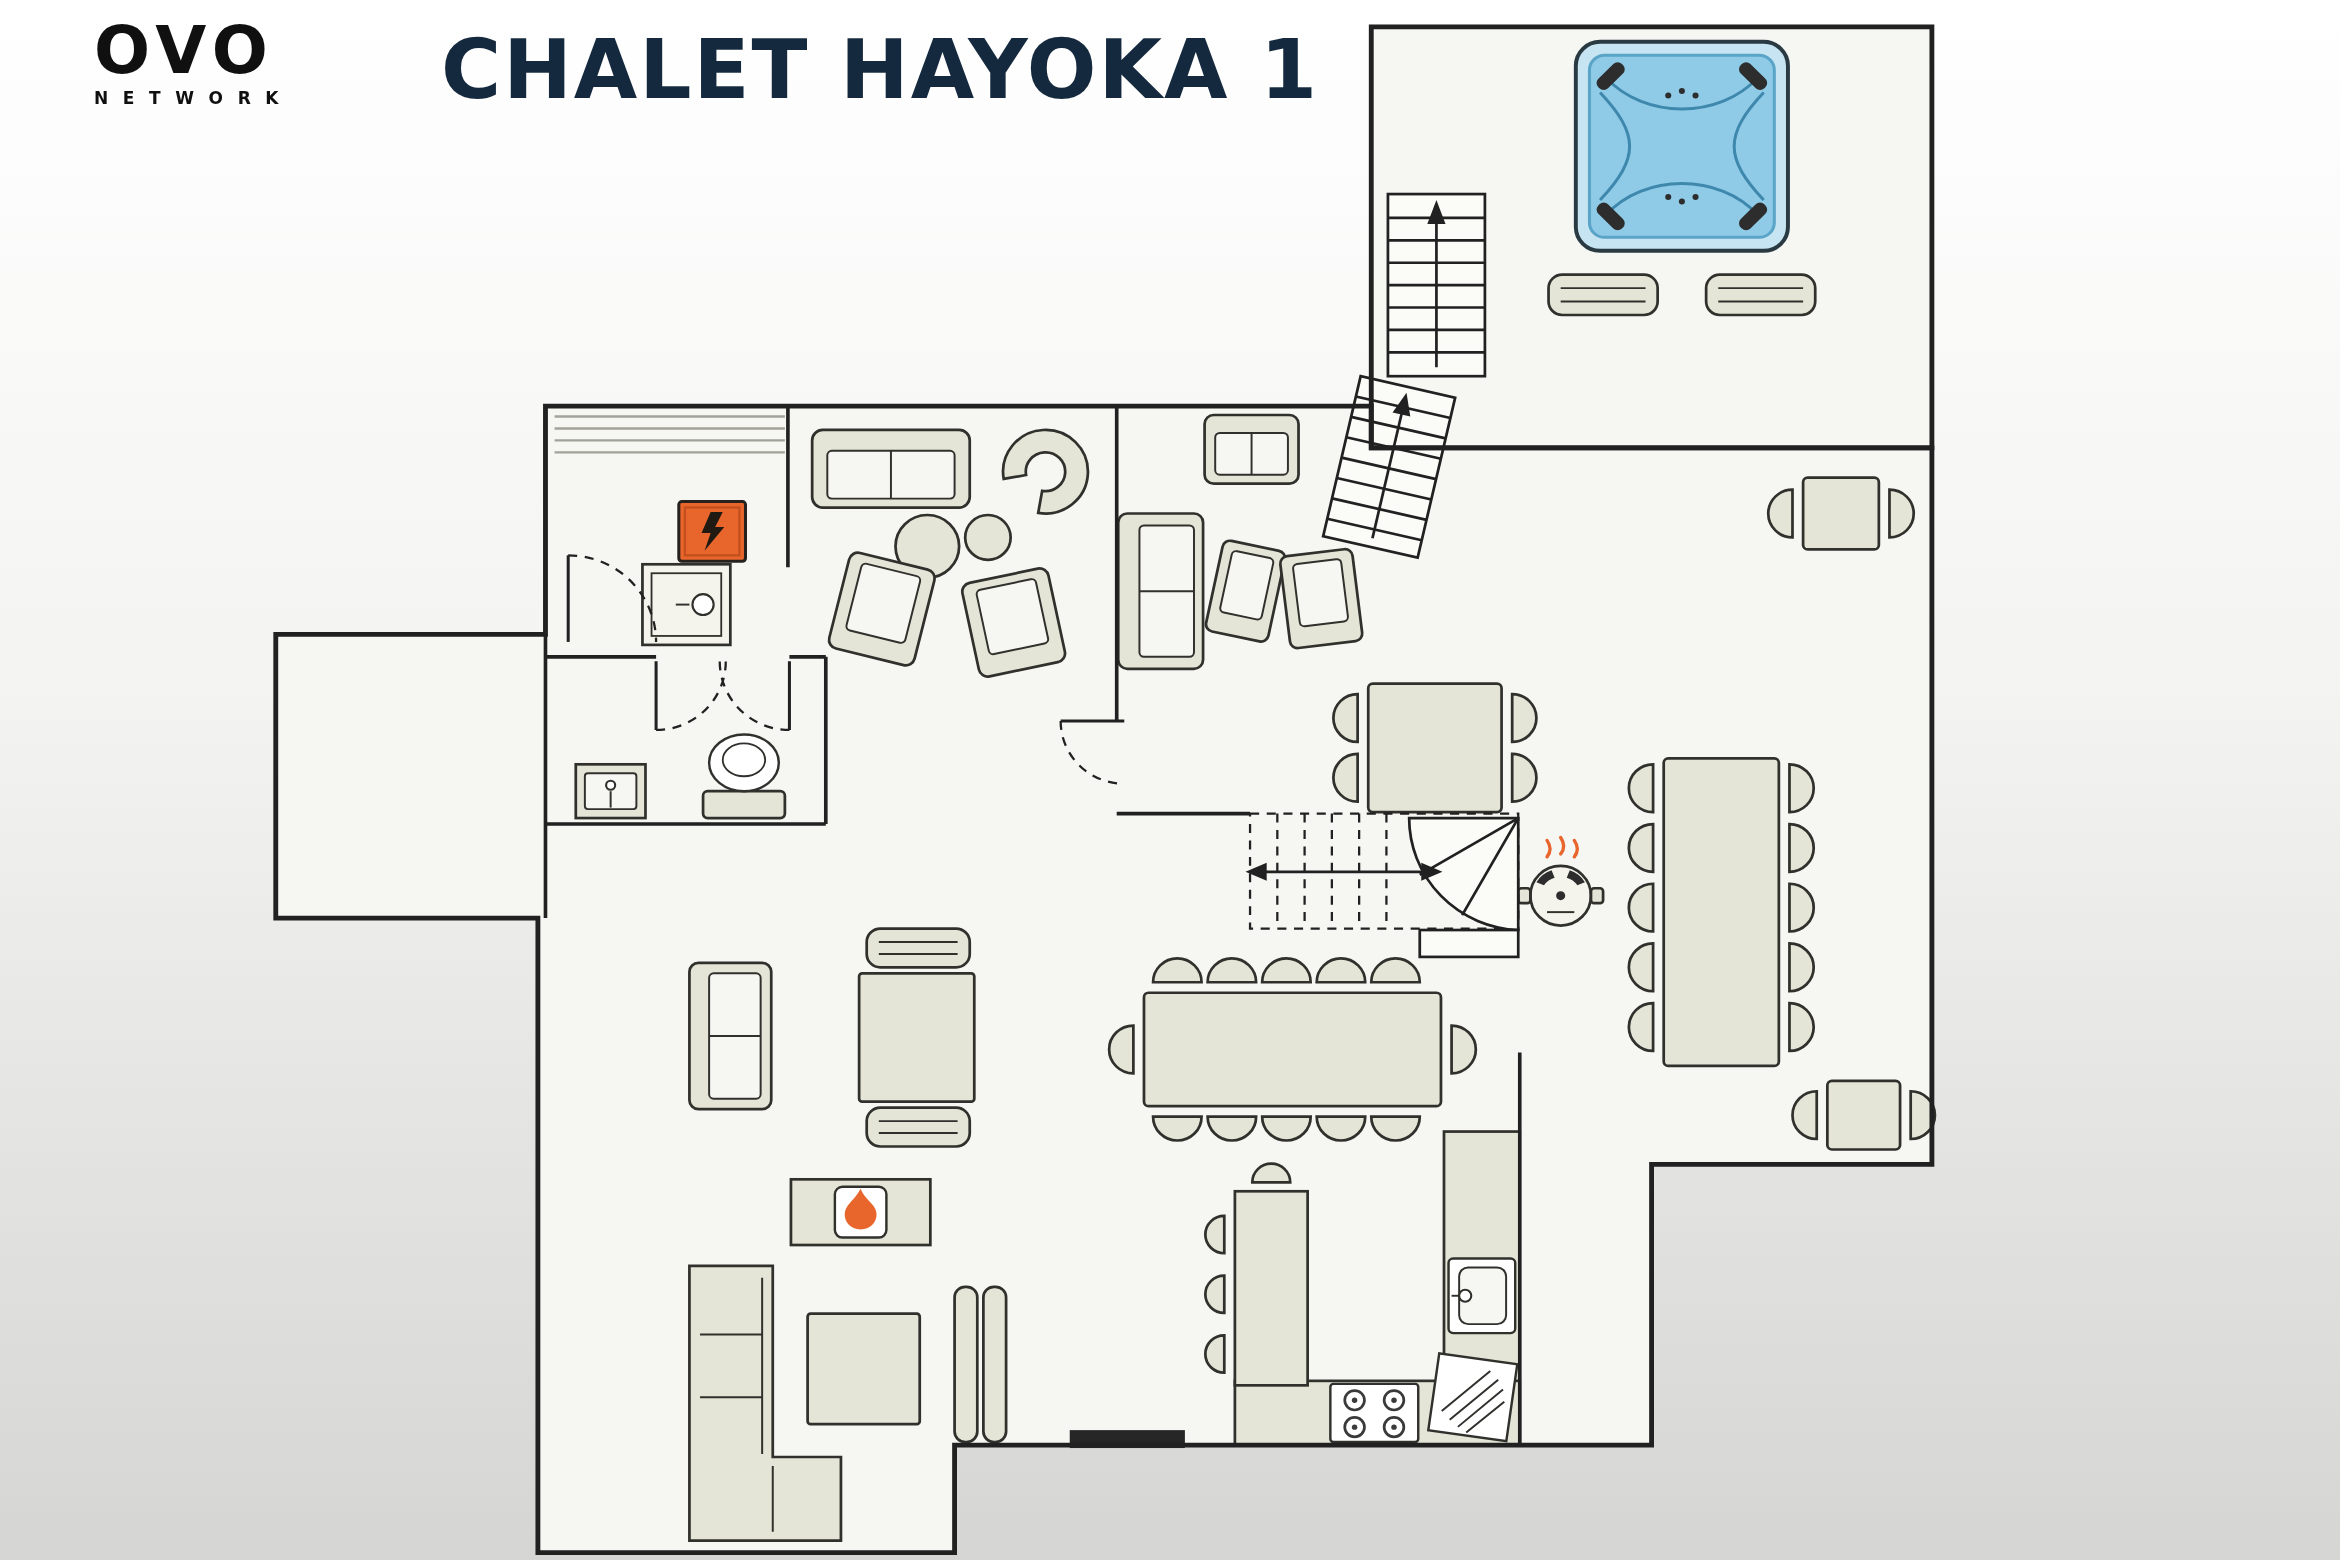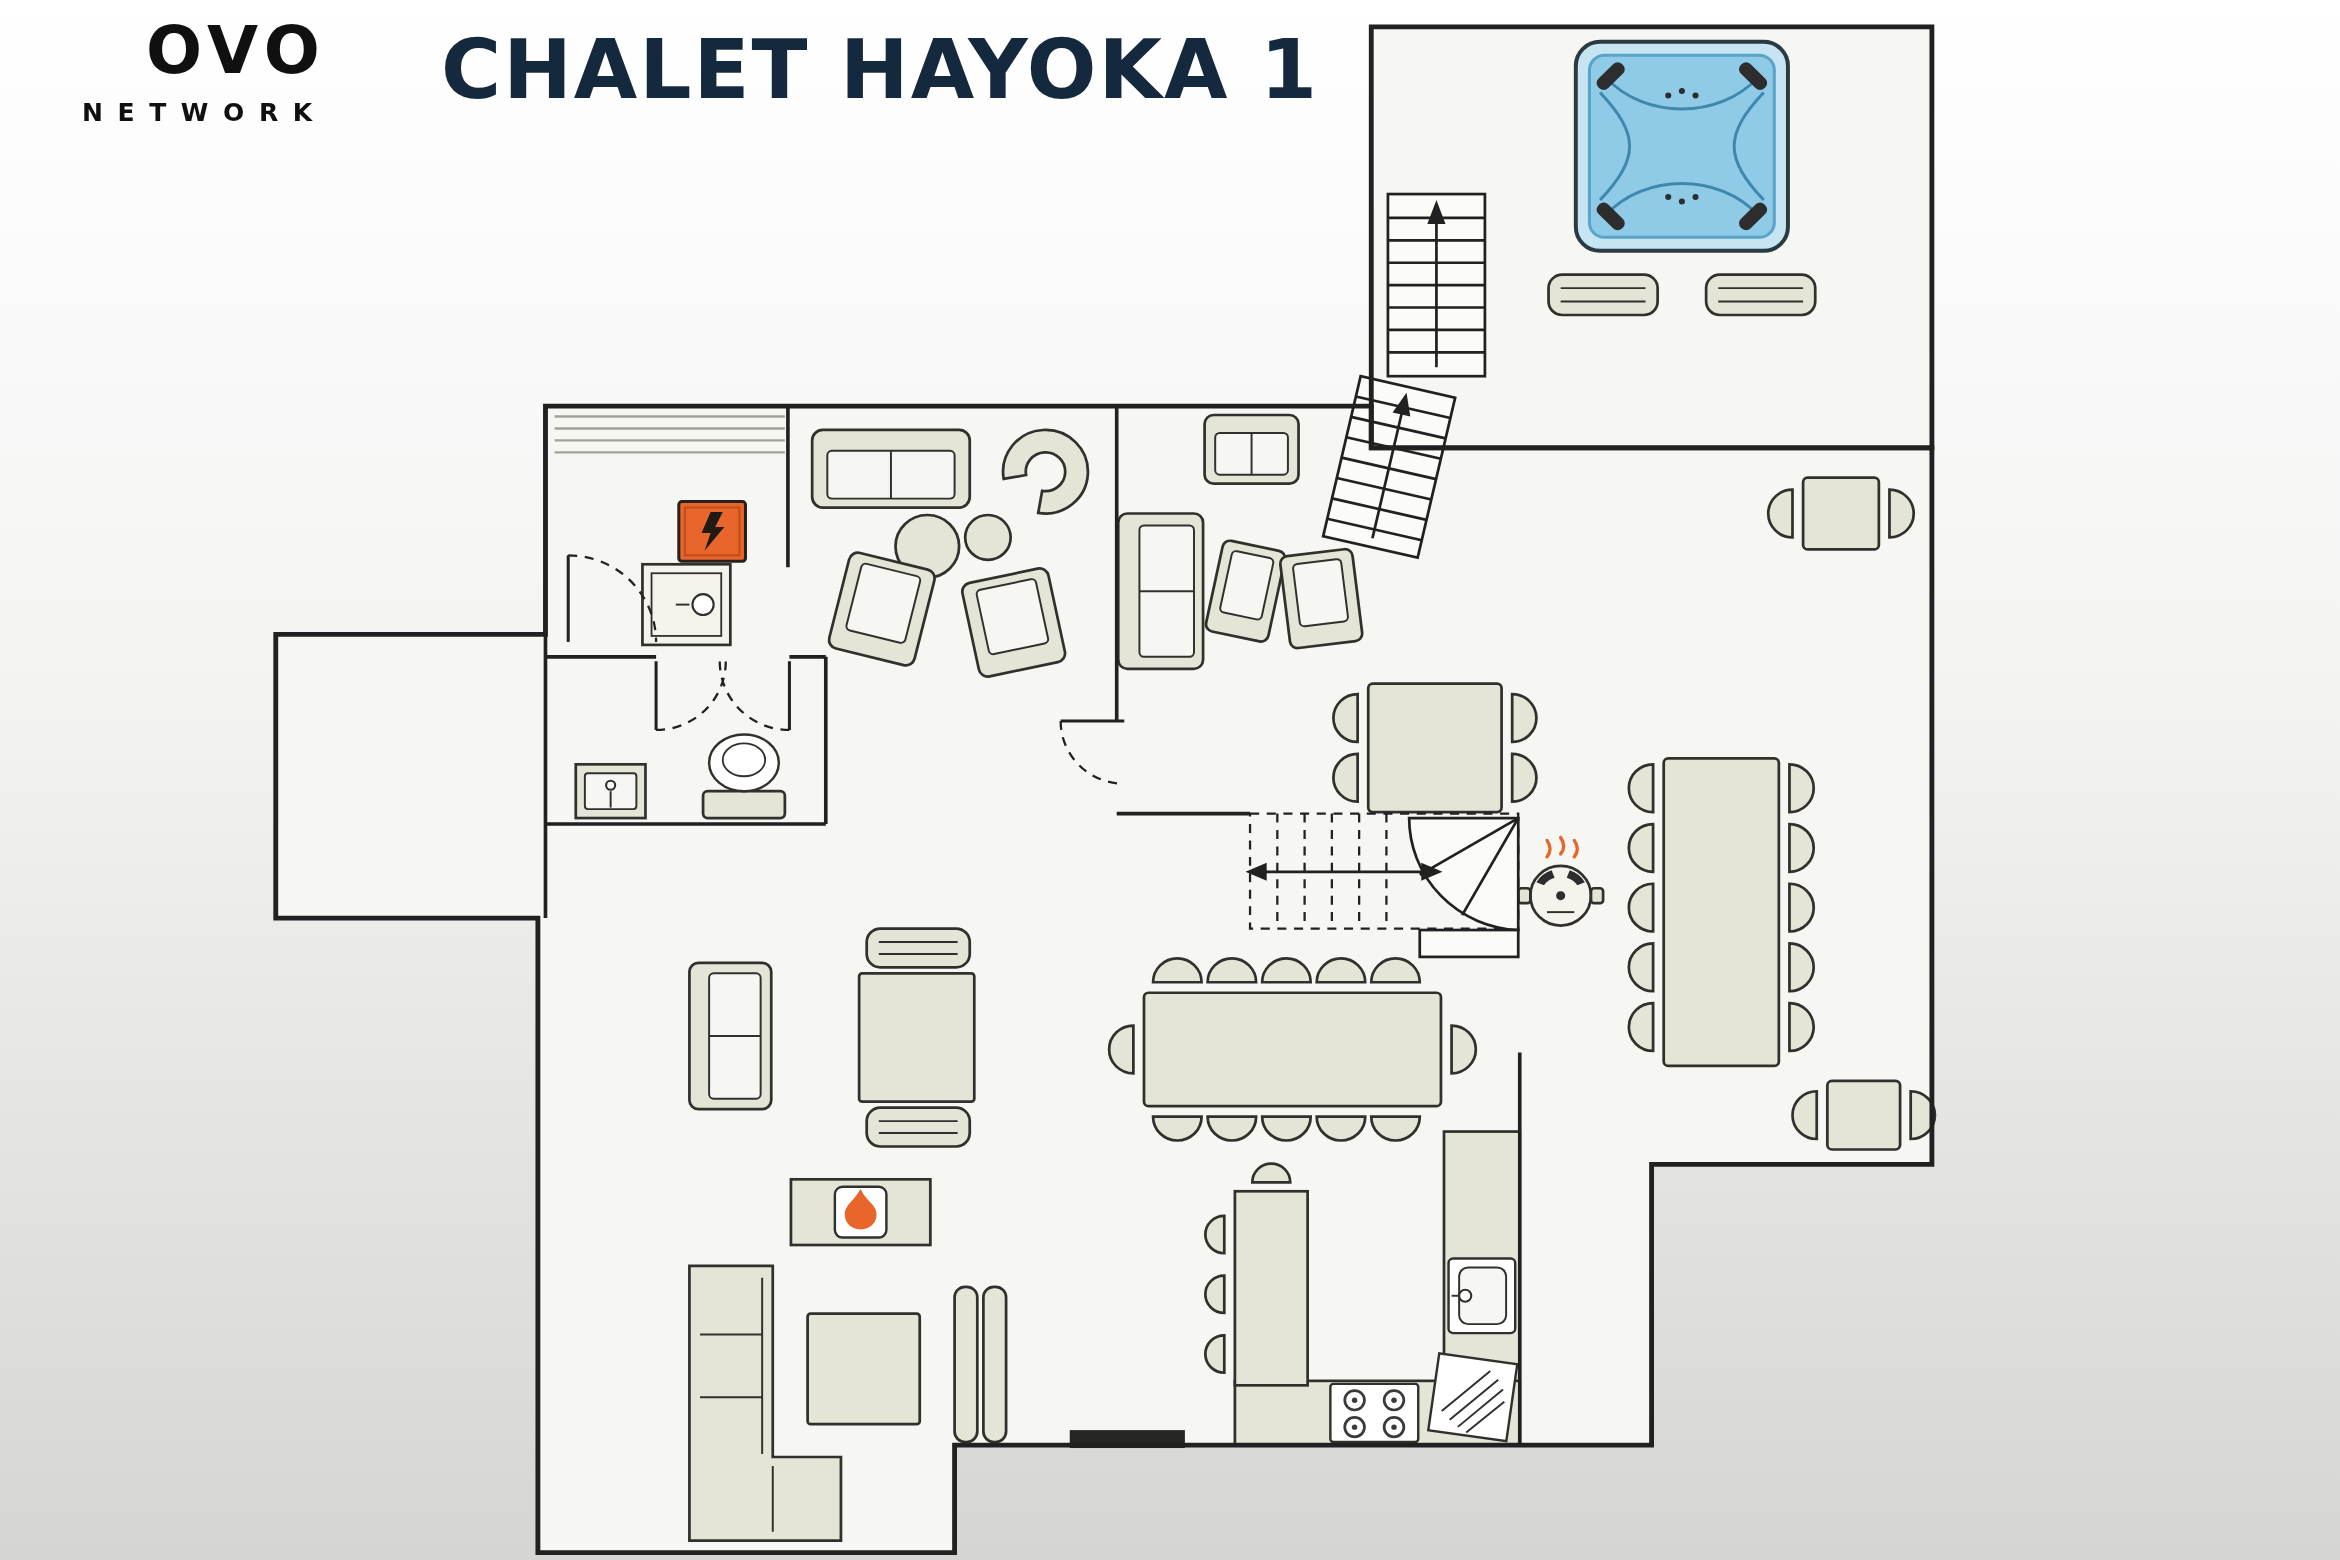--- a/index.html
+++ b/index.html
@@ -14,23 +14,23 @@
     --title-color:#15293e;
     --logo-color:#101010;
   }
   html,body{margin:0;padding:0;}
   body{
     width:2341px;height:1560px;position:relative;overflow:hidden;
     background:linear-gradient(180deg,var(--background-top) 0%,#f3f3f2 45%,var(--background-bottom) 100%);
     font-family:"DejaVu Sans","Liberation Sans",sans-serif;
   }
   .plan-svg{position:absolute;left:0;top:0;width:2341px;height:1560px;}
-  .logo{position:absolute;left:82px;top:17.6px;color:var(--logo-color);text-align:right;}
+  .logo{position:absolute;left:94px;top:17.6px;color:var(--logo-color);}
   .logo-main{font-size:66px;font-weight:900;letter-spacing:6.8px;line-height:1;}
-  .logo-sub{font-size:25px;font-weight:700;letter-spacing:14.6px;margin-top:14px;}
+  .logo-sub{font-size:17px;font-weight:700;letter-spacing:14.6px;margin-top:4px;}
   .title{position:absolute;left:441px;top:21.5px;margin:0;font-size:82px;font-weight:800;letter-spacing:2px;color:var(--title-color);white-space:nowrap;text-align:right;}
 
   .floor{fill:var(--floor);stroke:none;}
   .wall{fill:none;stroke:var(--wall);stroke-width:3.2;stroke-linejoin:miter;}
   .iwall{fill:none;stroke:var(--wall);stroke-width:2.4;}
   .leaf{fill:none;stroke:var(--wall);stroke-width:2;}
   .dash{fill:none;stroke:var(--wall);stroke-width:1.5;stroke-dasharray:6 5;}
   .furn{fill:var(--furniture-fill);stroke:var(--furniture-stroke);stroke-width:1.8;}
   .seat{fill:var(--floor);stroke:var(--furniture-stroke);stroke-width:1.3;}
   .line{stroke:var(--furniture-stroke);stroke-width:1.3;fill:none;}

